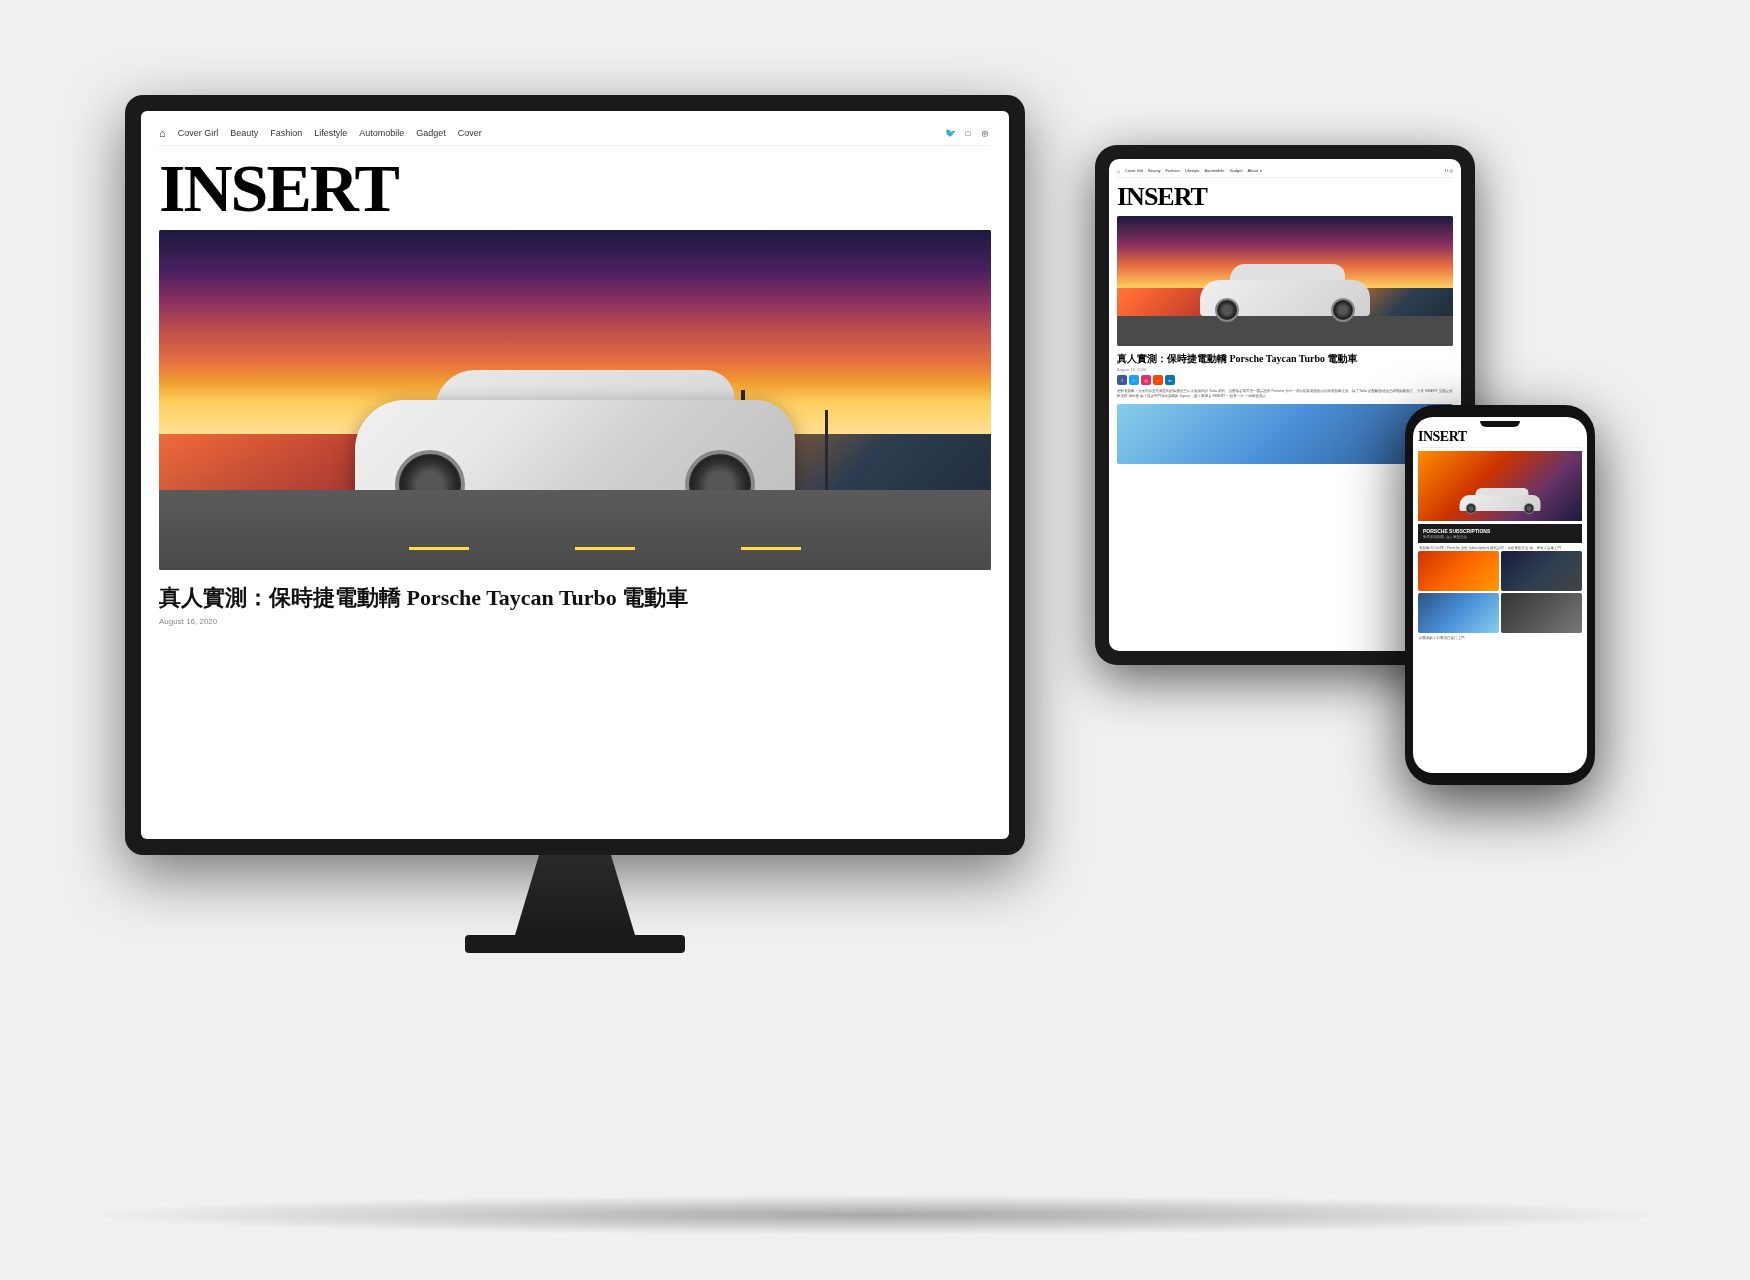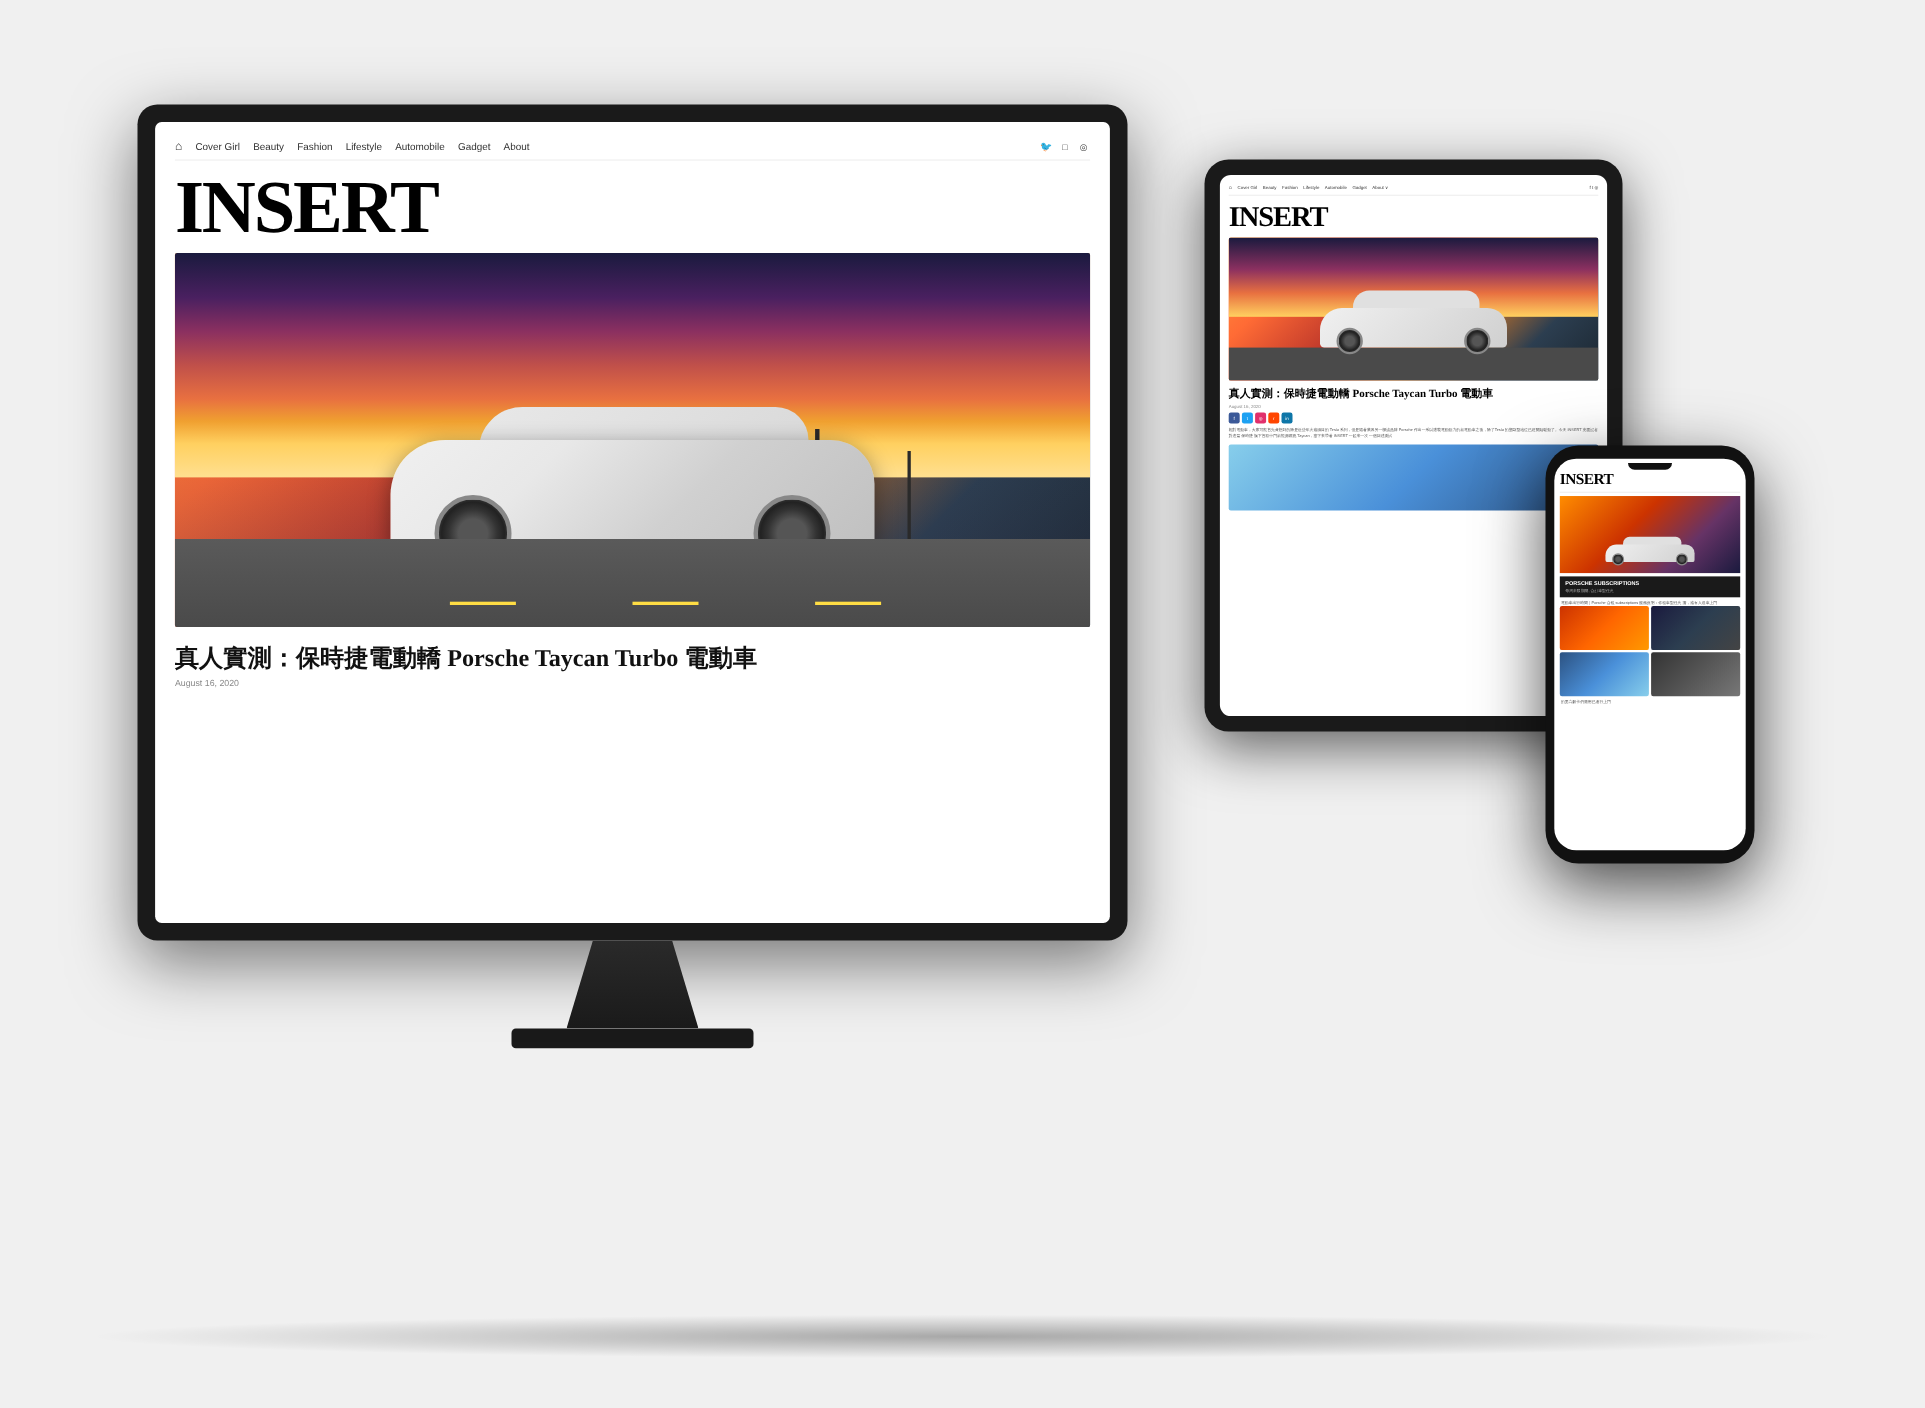--- a/index.html
+++ b/index.html
@@ -579,21 +579,21 @@
         <div class="website-content">
 
           <nav class="site-nav">
             <span style="font-size:11px;">⌂</span>
             <span class="nav-item">Cover Girl</span>
             <span class="nav-item">Beauty</span>
             <span class="nav-item">Fashion</span>
             <span class="nav-item">Lifestyle</span>
             <span class="nav-item">Automobile</span>
             <span class="nav-item">Gadget</span>
-            <span class="nav-item">About</span>
+            <span class="nav-item">Cover</span>
             <div class="social-icons">
               <span class="social-icon">🐦</span>
               <span class="social-icon" style="font-size:8px;">□</span>
               <span class="social-icon" style="font-size:8px;">◎</span>
             </div>
           </nav>
 
           <div class="site-logo">INSERT</div>
 
           <div class="hero-image">

